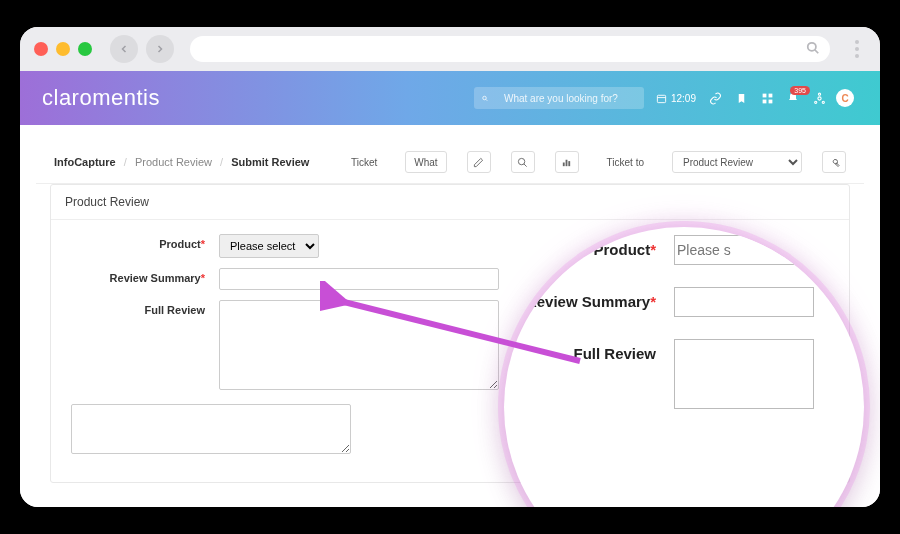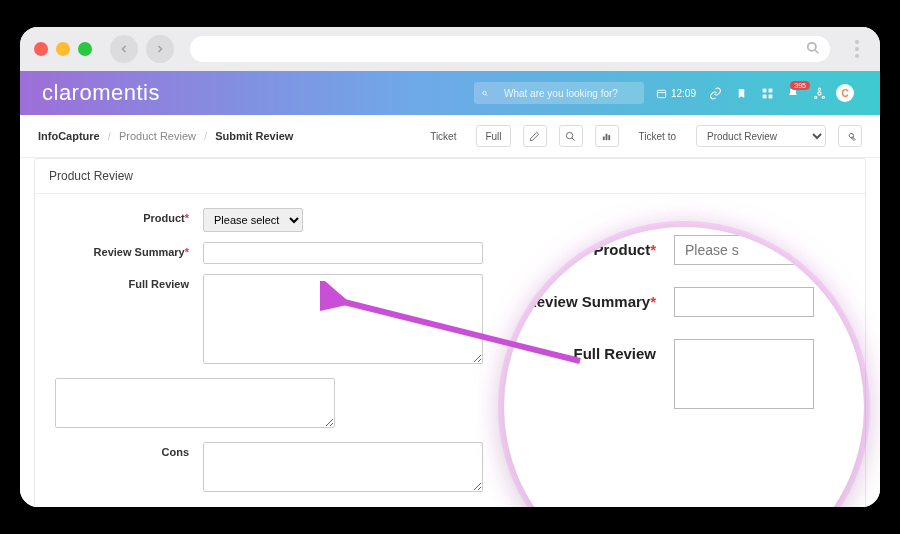--- a/index.html
+++ b/index.html
@@ -9,37 +9,37 @@
   .chrome{height:44px;background:#ececef;display:flex;align-items:center;padding:0 14px;gap:8px}
   .dots{display:flex;gap:8px;margin-right:10px}
   .dot{width:14px;height:14px;border-radius:50%}
   .dot.r{background:#ff5f57}.dot.y{background:#febc2e}.dot.g{background:#28c840}
   .navbtn{width:28px;height:28px;border-radius:50%;background:#dcdcdf;display:flex;align-items:center;justify-content:center;color:#a0a0a6}
   .url{flex:1;height:26px;background:#fff;border-radius:13px;margin-left:8px;position:relative}
   .url svg{position:absolute;right:10px;top:5px}
   .menudots{width:18px;display:flex;flex-direction:column;gap:3px;align-items:center;margin-left:10px}
   .menudots span{width:4px;height:4px;background:#c8c8cc;border-radius:50%}
   
-  .hdr{height:44px;background:linear-gradient(90deg,#9d6fd8 0%,#6fa8e8 45%,#3fcad0 100%);display:flex;align-items:center;padding:0 22px;color:#fff;font-size:11px}
+  .hdr{height:54px;background:linear-gradient(90deg,#9d6fd8 0%,#6fa8e8 45%,#3fcad0 100%);display:flex;align-items:center;padding:0 22px;color:#fff;font-size:11px}
   .brand{font-size:22px;font-weight:300;letter-spacing:.5px}
   .hdr-sp{flex:1}
   .srch{width:170px;height:22px;background:rgba(255,255,255,.22);border-radius:3px;display:flex;align-items:center;padding:0 8px;gap:16px;margin-right:12px}
   .srch input{background:none;border:none;outline:none;color:#fff;font-size:10px;flex:1}
   .srch input::placeholder{color:rgba(255,255,255,.85)}
   .hico{width:26px;display:flex;align-items:center;justify-content:center;position:relative;color:rgba(255,255,255,.95)}
   .time{font-size:10px;margin-right:6px;display:flex;align-items:center;gap:4px}
   .badge{position:absolute;top:-6px;right:-4px;background:#e24a4a;color:#fff;font-size:7px;padding:1px 4px;border-radius:7px}
   .avatar{width:18px;height:18px;border-radius:50%;background:#fff;display:flex;align-items:center;justify-content:center;font-size:10px;font-weight:600;color:#e85}
   
-  .page{padding:0;background:#fff;height:calc(100% - 82px);overflow:hidden;position:relative}
+  .page{padding:16px;background:#fff;height:calc(100% - 82px);overflow:hidden;position:relative}
   .toolbar{display:flex;align-items:center;padding:10px 18px;border-bottom:1px solid #eee}
   .crumbs{font-size:11px;color:#888}
   .crumbs b{color:#333;font-weight:600}
   .crumbs .sep{margin:0 5px;color:#ccc}
-  .tools{margin-left:auto;display:flex;align-items:center;gap:12px}
+  .tools{margin-left:auto;display:flex;align-items:center;gap:20px}
   .tbtn{height:22px;border:1px solid #ddd;background:#fff;border-radius:3px;font-size:10px;color:#555;padding:0 8px;display:flex;align-items:center;gap:4px}
   .tbtn.icon{width:24px;padding:0;justify-content:center}
   .tbtn.lbl{border:none;font-size:10px;color:#555}
   select.tbtn{padding:0 6px;width:130px}
   .req{font-size:10px;color:#888;padding:10px 18px}
   .req i{color:#e33;font-style:normal}
   .panel{border:1px solid #e8e8e8;margin:0 14px 14px;border-radius:3px}
   .ptitle{font-size:12px;color:#444;padding:10px 14px;border-bottom:1px solid #eee}
   .form{padding:14px 20px}
   .row{display:flex;margin-bottom:10px}
@@ -51,21 +51,21 @@
   .ctl textarea{height:90px;resize:both}
   .ctl textarea.small{height:50px}
   
   .mag{position:absolute;right:16px;top:200px;width:360px;height:360px;border-radius:50%;background:#fff;box-shadow:0 0 0 6px rgba(230,130,230,.25),0 0 30px rgba(220,120,220,.4),0 8px 30px rgba(0,0,0,.15);overflow:hidden}
   .mag-inner{position:absolute;top:-40px;left:-30px;width:440px}
   .mtitle{font-size:16px;color:#555;padding:12px 0 18px 120px}
   .mrow{display:flex;align-items:flex-start;margin-bottom:22px}
   .mlab{width:200px;text-align:right;font-size:15px;color:#222;font-weight:600;padding:6px 18px 0 0}
   .mlab .ast{color:#e33}
   .mctl{flex:1}
-  .mctl .sel,.mctl .inp,.mctl .ta{border:1px solid #bbb;background:#fff;font-size:14px;padding:6px 10px;color:#777}
+  .mctl .sel,.mctl .inp,.mctl .ta{border:1px solid #bbb;background:#fff;font-size:14px;padding:6px 2px;color:#777}
   .mctl .sel{width:120px}
   .mctl .inp{width:140px;height:30px}
   .mctl .ta{width:140px;height:70px}
   
   .arrow{position:absolute;left:300px;top:254px;pointer-events:none}
 </style>
 </head>
 <body>
 
 <div class="frame">
@@ -158,21 +158,21 @@
     <div class="toolbar">
       <div class="crumbs">
         <b>InfoCapture</b>
         <span class="sep">/</span>
         <span>Product Review</span>
         <span class="sep">/</span>
         <b>Submit Review</b>
       </div>
       <div class="tools">
         <span class="tbtn lbl">Ticket</span>
-        <button class="tbtn">Full</button>
+        <button class="tbtn">What</button>
         <button class="tbtn icon">
             <svg width="11" height="11" viewBox="0 0 24 24" fill="none" stroke="#666" stroke-width="2">
               <path d="M17 3l4 4L7 21H3v-4z"></path>
             </svg>
           </button>
         <button class="tbtn icon">
             <svg width="11" height="11" viewBox="0 0 24 24" fill="none" stroke="#666" stroke-width="2">
               <circle cx="10" cy="10" r="7"></circle>
               <line x1="21" y1="21" x2="15" y2="15"></line>
             </svg>
@@ -213,24 +213,20 @@
 
         <div class="row">
           <div class="lab"><span>Full Review</span></div>
           <div class="ctl"><textarea style=""></textarea></div>
         </div>
 
         <div class="row">
           <div class="ctl"><textarea class="small" style=""></textarea></div>
         </div>
 
-        <div class="row">
-          <div class="lab"><span>Cons</span></div>
-          <div class="ctl"><textarea class="small" style=""></textarea></div>
-        </div>
 
       </div>
     </div>
   </div>
 
   <div class="mag">
     <div class="mag-inner">
       <div class="mtitle">eview</div>
       <div class="mrow">
         <div class="mlab"><span>Product</span><span class="ast">*</span></div>

